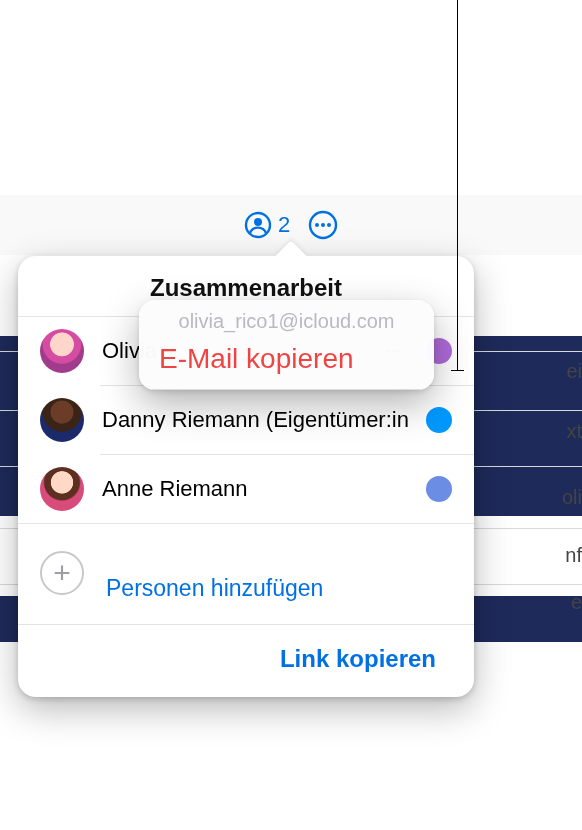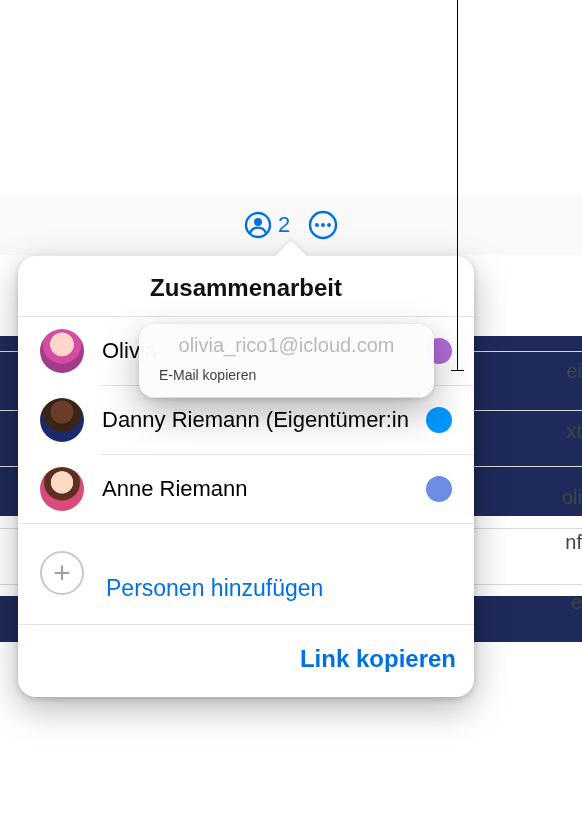--- a/index.html
+++ b/index.html
@@ -181,33 +181,33 @@
       margin-top: 31px;
     }
 
     .footer-sep {
       height: 1px;
       background: #e3e3e6;
     }
     .footer {
       display: flex;
       justify-content: flex-end;
-      padding: 20px 18px 24px;
+      padding: 20px 38px 24px;
       align-items: flex-end;
     }
     .copy-link {
       color: #0071e3;
       font-size: 24px;
       font-weight: 600;
     }
 
     
     .context-menu {
       position: absolute;
-      top: 324px;
+      top: 300px;
       left: 139px;
       width: 295px;
       background: rgba(252,252,253,0.98);
       border-radius: 16px;
       box-shadow: 0 14px 38px rgba(0,0,0,0.30), 0 2px 5px rgba(0,0,0,0.12);
       overflow: hidden;
     }
     .context-menu::after{
       content:"";
       position:absolute;
@@ -218,22 +218,22 @@
       transform: rotate(45deg);
       box-shadow: 3px -3px 5px rgba(0,0,0,0.06);
     }
     .menu-email-label {
       font-size: 20px;
       color: #b9b9bf;
       padding: 10px 20px 0;
       text-align:center;
     }
     .menu-item {
-      font-size: 14px;
-      color: #404040;
+      font-size: 28px;
+      color: #ef4444;
       padding: 10px 20px 14px;
     }
     .menu-div {
       height: 1px;
       background: #dcdce0;
     }
     .menu-item.single {
       padding: 16px 20px;
     }
   </style>
@@ -244,21 +244,21 @@
   <div class="bg-dark-row" style="top:140px;"></div>
   <div class="bg-dark-row" style="top:400px; height:46px;"></div>
   <div class="bg-line" style="top:155px;"></div>
   <div class="bg-line" style="top:214px;"></div>
   <div class="bg-line" style="top:270px;"></div>
   <div class="bg-line" style="top:332px;"></div>
   <div class="bg-line" style="top:388px;"></div>
   <span class="bg-frag" style="top:164px;">ei</span>
   <span class="bg-frag" style="top:224px;">xt</span>
   <span class="bg-frag" style="top:290px;">oli</span>
-  <span class="bg-frag" style="top:335px;margin-left:24px;">nf</span>
+  <span class="bg-frag" style="top:348px;margin-left:24px;">nf</span>
   <span class="bg-frag" style="top:395px;">e</span>
 </div>
 
 <div class="toolbar">
   <div class="people-btn">
     <svg width="28" height="28" viewBox="0 0 28 28" fill="none">
       <circle cx="14" cy="14" r="12" stroke="#0071e3" stroke-width="2.4"></circle>
       <circle cx="14" cy="11" r="4" fill="#0071e3"></circle>
       <path d="M6 22c1.6-4 5-5.4 8-5.4s6.4 1.4 8 5.4" stroke="#0071e3" stroke-width="2.4" fill="none"></path>
     </svg>

